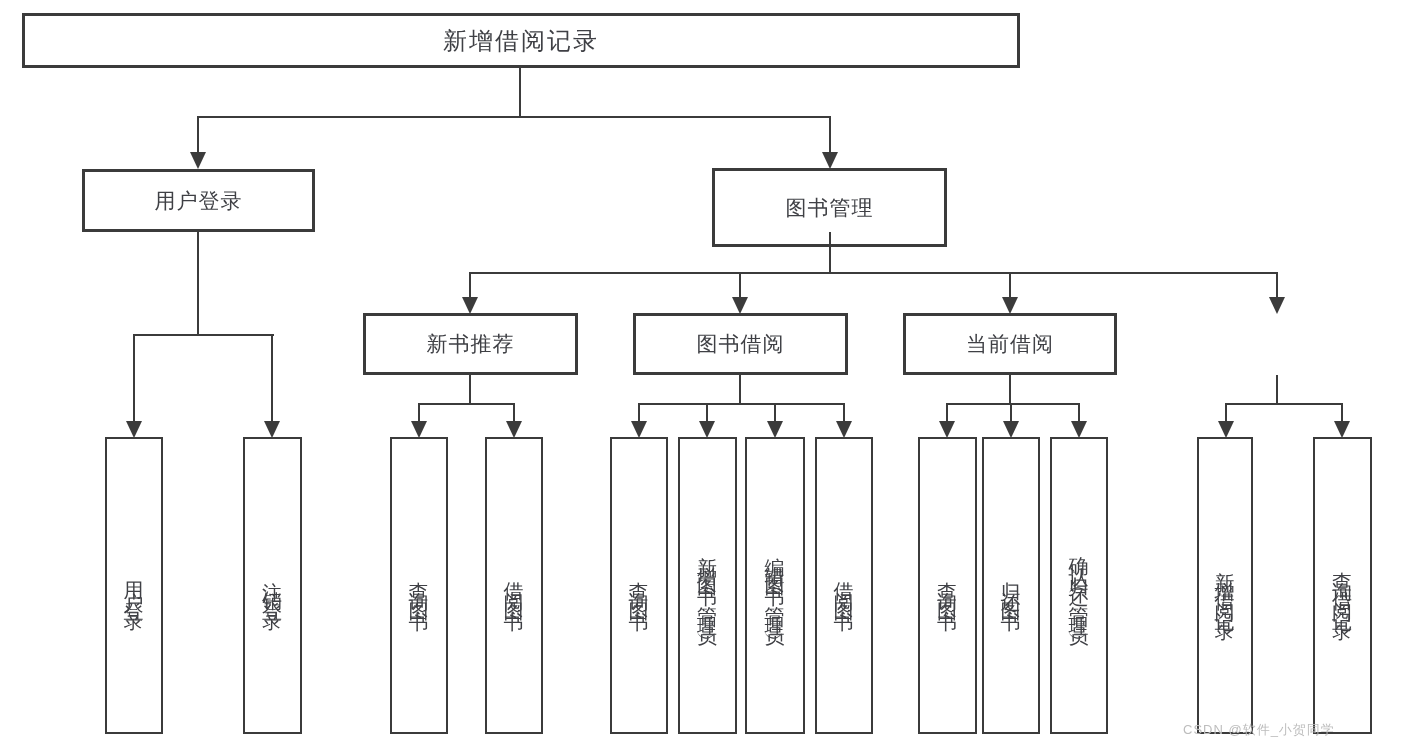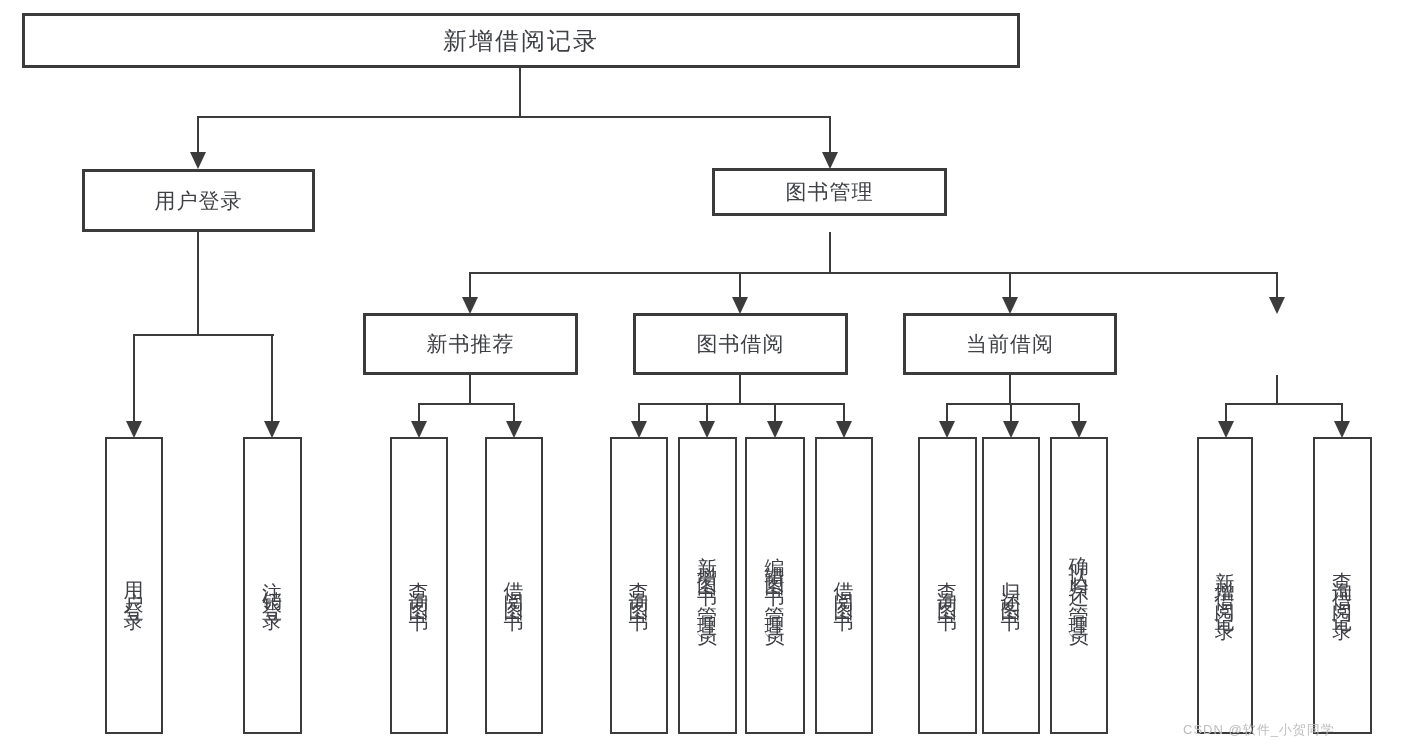--- a/index.html
+++ b/index.html
@@ -44,21 +44,21 @@
   <i class="vl" style="left:519px;top:67px;height:50px"></i>
   <i class="hl" style="left:198px;top:116px;width:633px"></i>
   <i class="vl" style="left:197px;top:116px;height:40px"></i>
   <i class="ar" style="left:190px;top:152px"></i>
   <i class="vl" style="left:829px;top:116px;height:40px"></i>
   <i class="ar" style="left:822px;top:152px"></i>
 
   <div class="box" style="left:82px;top:169px;width:233px;height:63px">
     <span class="lbl">用户登录</span>
   </div>
-  <div class="box" style="left:712px;top:168px;width:235px;height:48px">
+  <div class="box" style="left:712px;top:168px;width:235px;height:79px">
     <span class="lbl">图书管理</span>
   </div>
 
   <i class="vl" style="left:197px;top:231px;height:105px"></i>
   <i class="hl" style="left:133px;top:334px;width:141px"></i>
   <i class="vl" style="left:133px;top:334px;height:90px"></i>
   <i class="ar" style="left:126px;top:421px"></i>
   <i class="vl" style="left:271px;top:334px;height:90px"></i>
   <i class="ar" style="left:264px;top:421px"></i>
 

